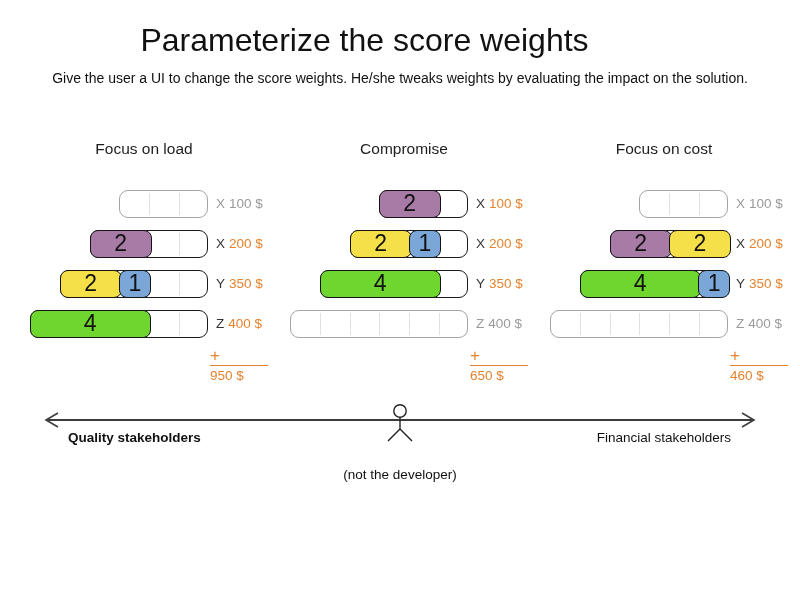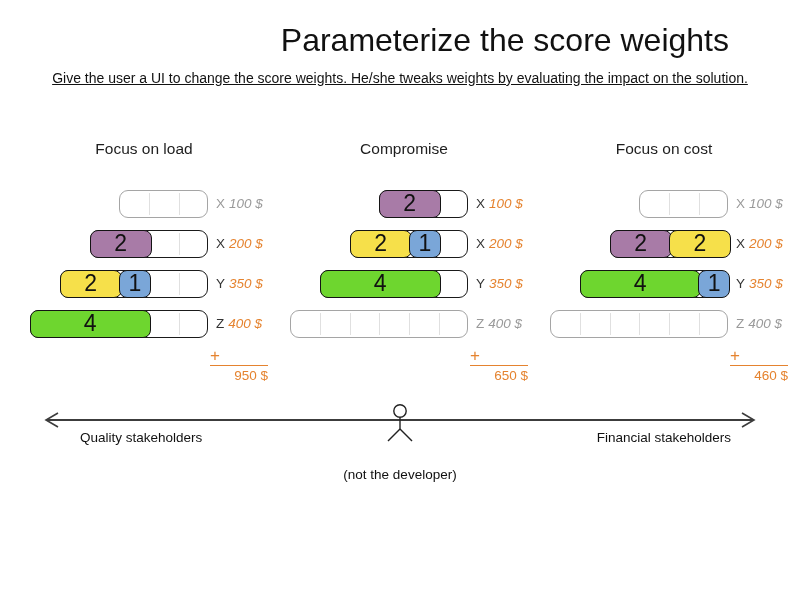--- a/index.html
+++ b/index.html
@@ -1,50 +1,50 @@
 <!DOCTYPE html>
 <html style="--purple: #a87ba7; --yellow: #f6e04a; --blue: #7aa6d8; --green: #6ed62f; --orange: #e5832f; --gray_label: #9a9a9a;"><head>
 <meta charset="utf-8">
 <style>
   * { margin:0; padding:0; box-sizing:border-box; }
   html,body { width:800px; height:600px; background:#fff; font-family:"Liberation Sans",sans-serif; }
   .stage { position:absolute; top:0; left:0; width:800px; height:600px; background:#fff; overflow:hidden; }
 
-  .title { position:absolute; top:22px; left:0; width:729px; text-align:right;
+  .title { position:absolute; top:22px; left:0; width:729px; text-align:center;
            font-size:32px; color:#111; }
   .subtitle { position:absolute; top:70px; left:0; width:800px; text-align:center;
-              font-size:14px; color:#111;text-decoration:underline; }
+              font-size:14px; color:#111; }
 
   .col { position:absolute; top:140px; width:248px; height:252px; }
   .col-header { position:absolute; top:0; left:0; width:248px; text-align:center;
                 font-size:15.5px; color:#1d1d1d; }
 
   .rowbar { position:absolute; height:28px; background:#fff;
             border:1.5px solid #1a1a1a; border-radius:9px; }
   .rowbar.empty { border:1px solid #a5a5a5; }
   .tick { position:absolute; top:2px; bottom:2px; width:1px; background:#e0e0e0; }
   .block { position:absolute; top:-1.5px; height:28px;
            border:1.6px solid #141414; border-radius:8px;
            display:flex; align-items:center; justify-content:center;
            font-size:23px; line-height:1; color:#111; padding-bottom:1px; }
 
   .row-label { position:absolute; left:196px; font-size:13.5px; line-height:14px; white-space:nowrap; }
   .row-label .letter { color:#333; }
-  .row-label .price  { color:var(--orange); margin-left:4px;font-style:italic; }
+  .row-label .price  { color:var(--orange); margin-left:4px; }
   .row-label.gray .letter, .row-label.gray .price { color:var(--gray_label); }
 
   .sum { position:absolute; left:190px; top:209px; width:58px; height:36px; }
   .sum .plus  { position:absolute; left:0; top:-1px; color:var(--orange); font-size:17px; line-height:16px; }
   .sum .line  { position:absolute; left:0; top:16px; width:58px; border-top:1.6px solid var(--orange); }
-  .sum .total { position:absolute; left:0; top:19px; width:58px; text-align:right;
+  .sum .total { position:absolute; left:0; top:19px; width:58px; text-align:left;
                 color:var(--orange); font-size:13.5px; }
 
   .axis-svg { position:absolute; top:395px; left:0; }
   .axis-label { position:absolute; font-size:13.5px; color:#111; white-space:nowrap; }
-  .axis-label.left  { left:80px;  top:430px; }
+  .axis-label.left  { left:68px;  top:430px;font-weight:bold; }
   .axis-label.right { right:69px; top:430px; }
   .user-caption { position:absolute; left:0; width:800px; text-align:center;
                   font-size:13.5px; color:#111; }
   .user-caption.l1 { top:450px; }
   .user-caption.l2 { top:467px; }
 </style>
 </head>
 <body>
 
 <div class="stage">

